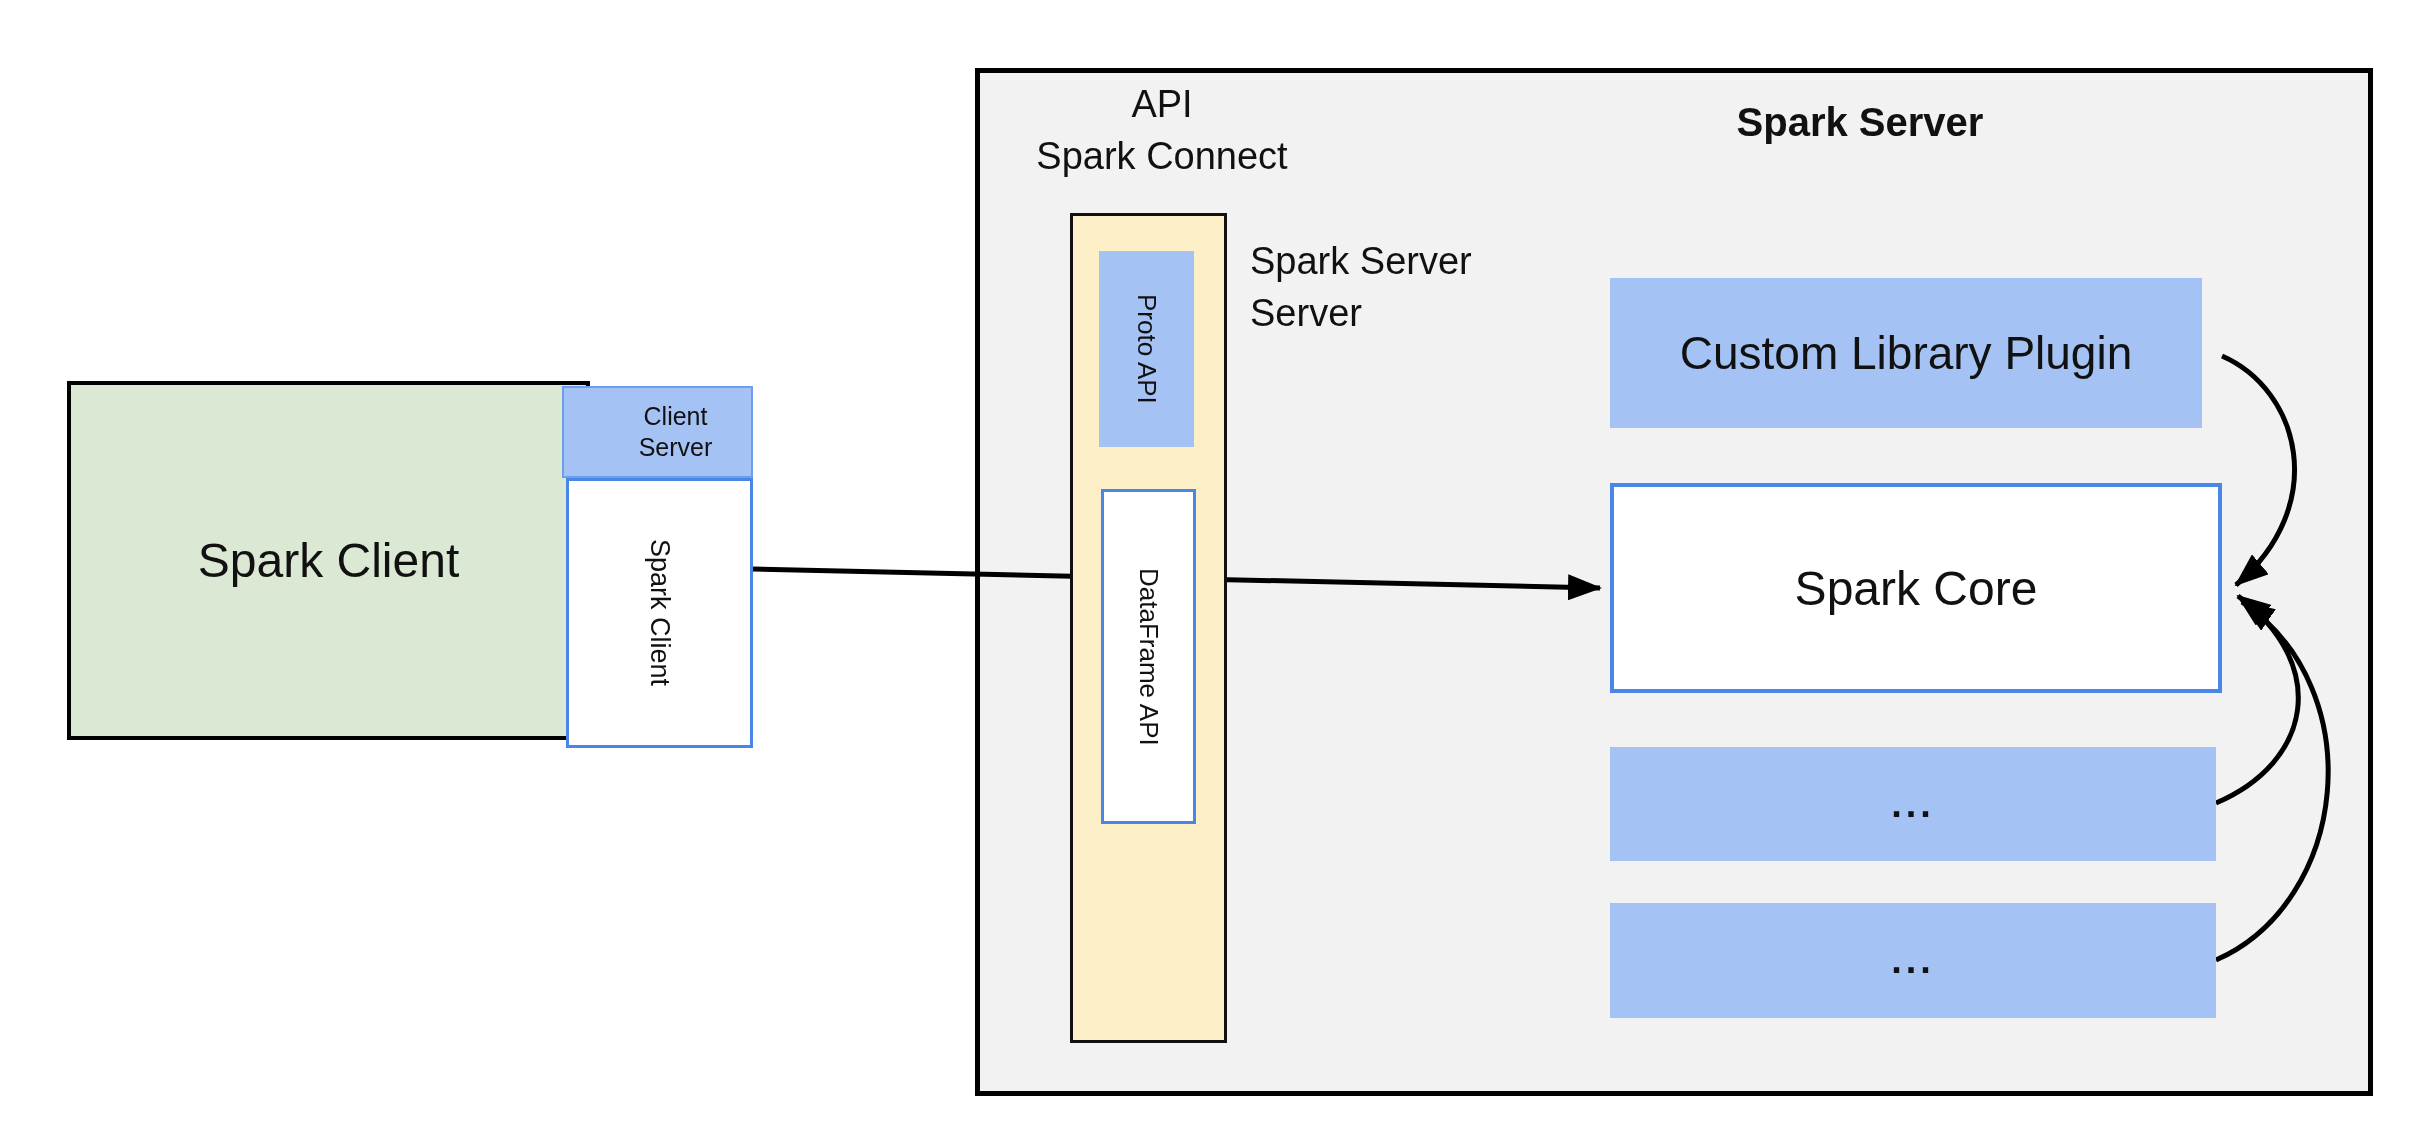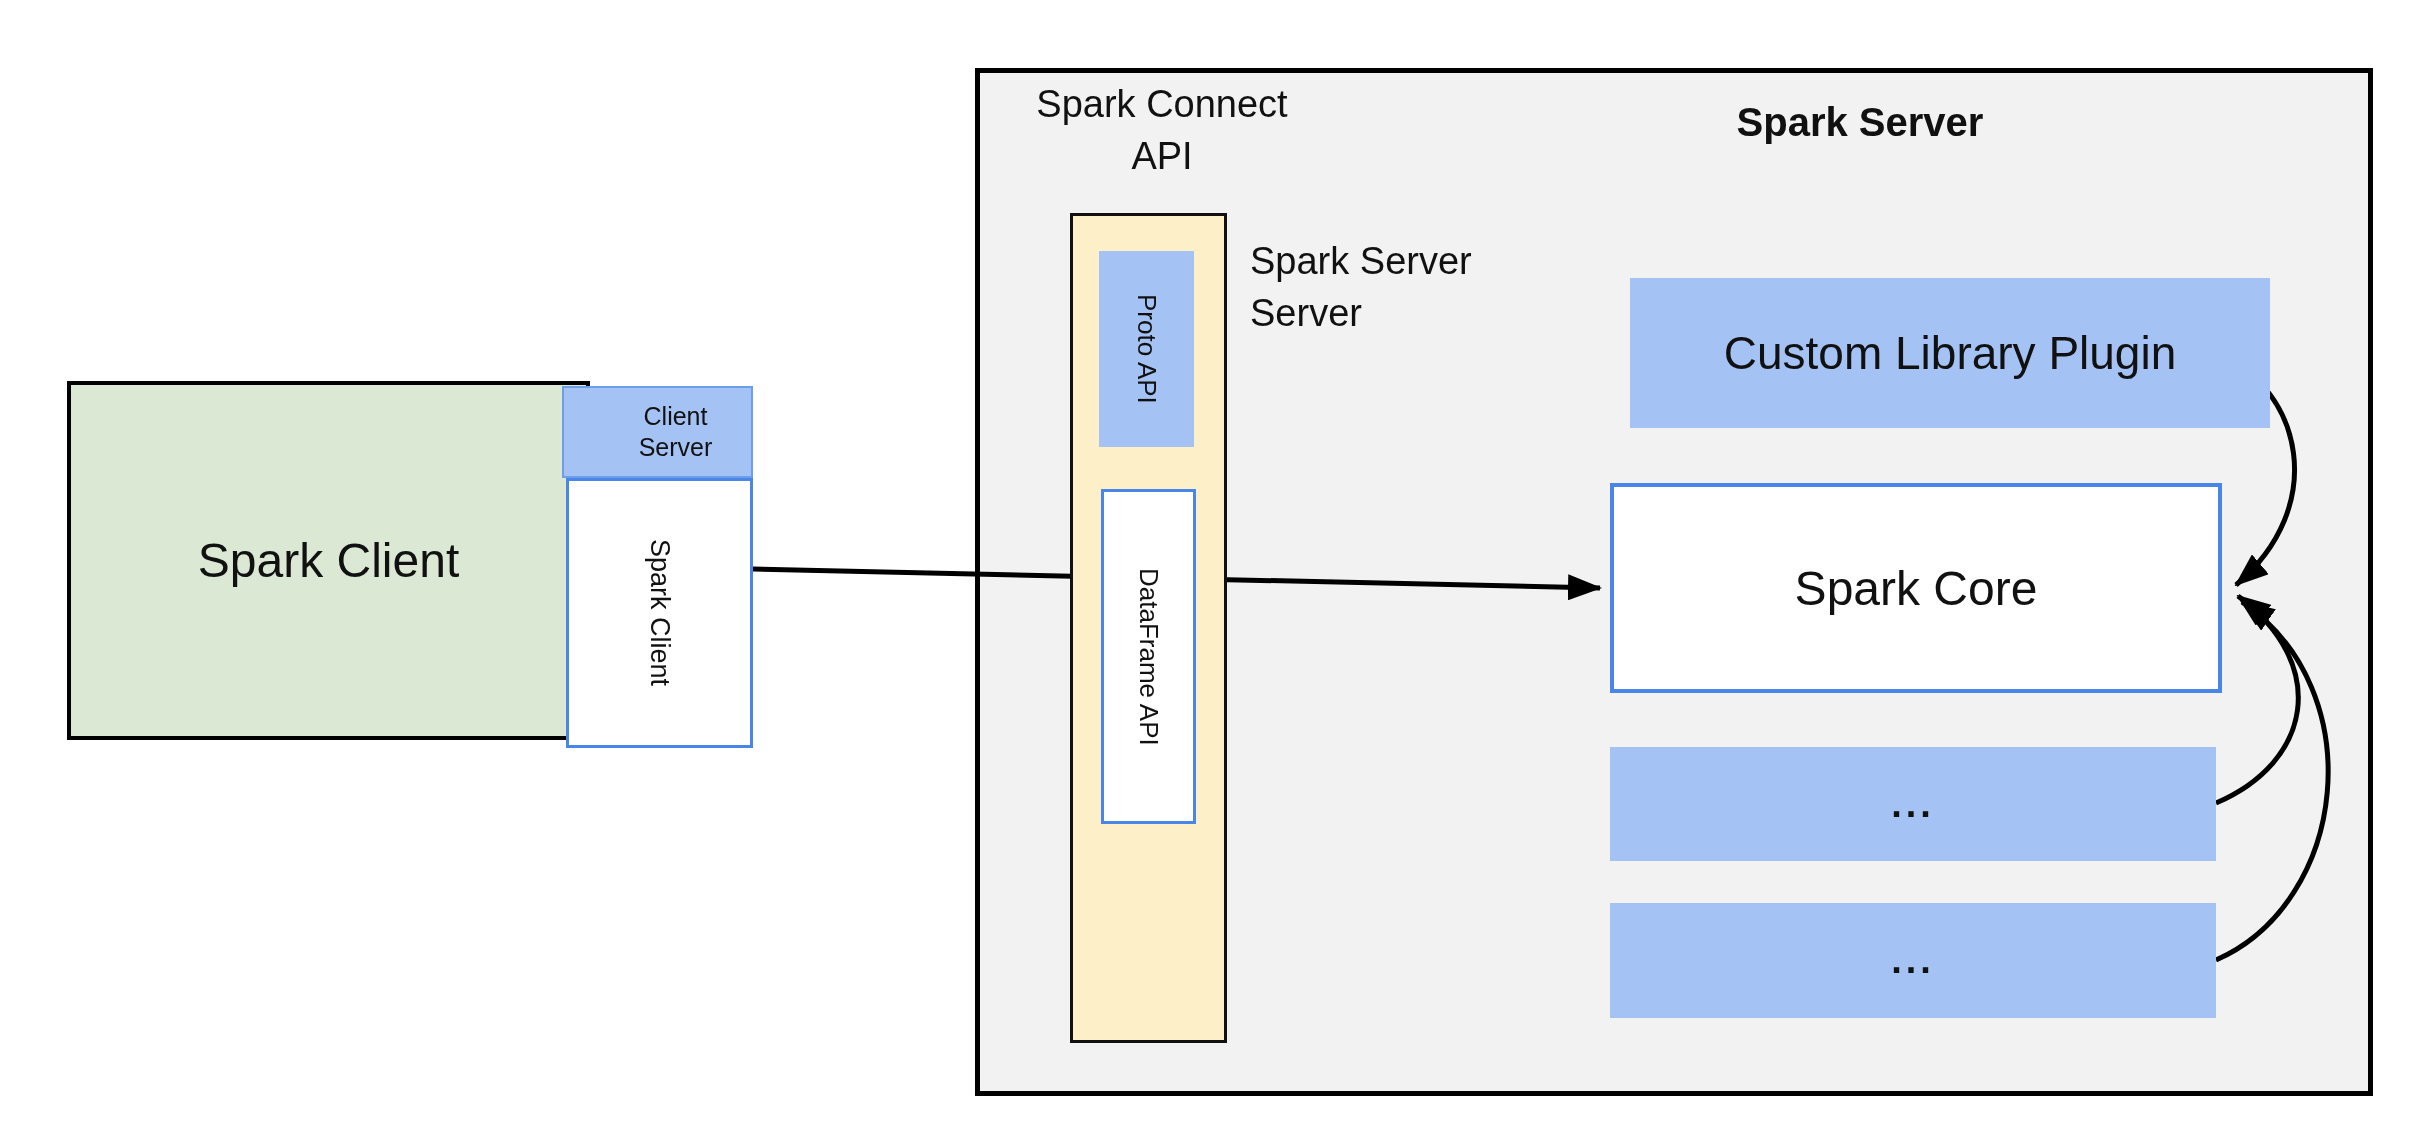--- a/index.html
+++ b/index.html
@@ -63,22 +63,22 @@
   }
   .server-lib-label{
     left:1250px;top:235px;width:320px;
     font-size:38px;line-height:52px;text-align:left;
   }
   .server-title{
     left:1650px;top:100px;width:420px;
     font-size:40px;font-weight:700;text-align:center;
   }
   .plugin-box{
-    left:1610px;top:278px;width:640px;height:150px;
-    background:#A4C2F4;font-size:46px;margin-left:20px;
+    left:1610px;top:278px;width:592px;height:150px;
+    background:#A4C2F4;font-size:46px;
   }
   .core-box{
     left:1610px;top:483px;width:612px;height:210px;
     background:#ffffff;border:4px solid #4A86E8;
     font-size:48px;
     text-align:center;
   }
   .more-box{
     width:606px;height:114px;left:1610px;
     background:#A4C2F4;
@@ -118,22 +118,22 @@
       <span class="block">Client</span>
       <span class="block">Server</span>
     </div>
   </div>
 
   <div class="box spark-client-box">
     <span class="vert">Spark Client</span>
   </div>
 
   <div class="label connect-label">
+    <span class="block">API</span>
     <span class="block">Spark Connect</span>
-    <span class="block">API</span>
   </div>
 
   <div class="box yellow-box"></div>
 
   <div class="box proto-box">
     <span class="vert">Proto  API</span>
   </div>
 
   <div class="box dataframe-box">
     <span class="vert">DataFrame API</span>

